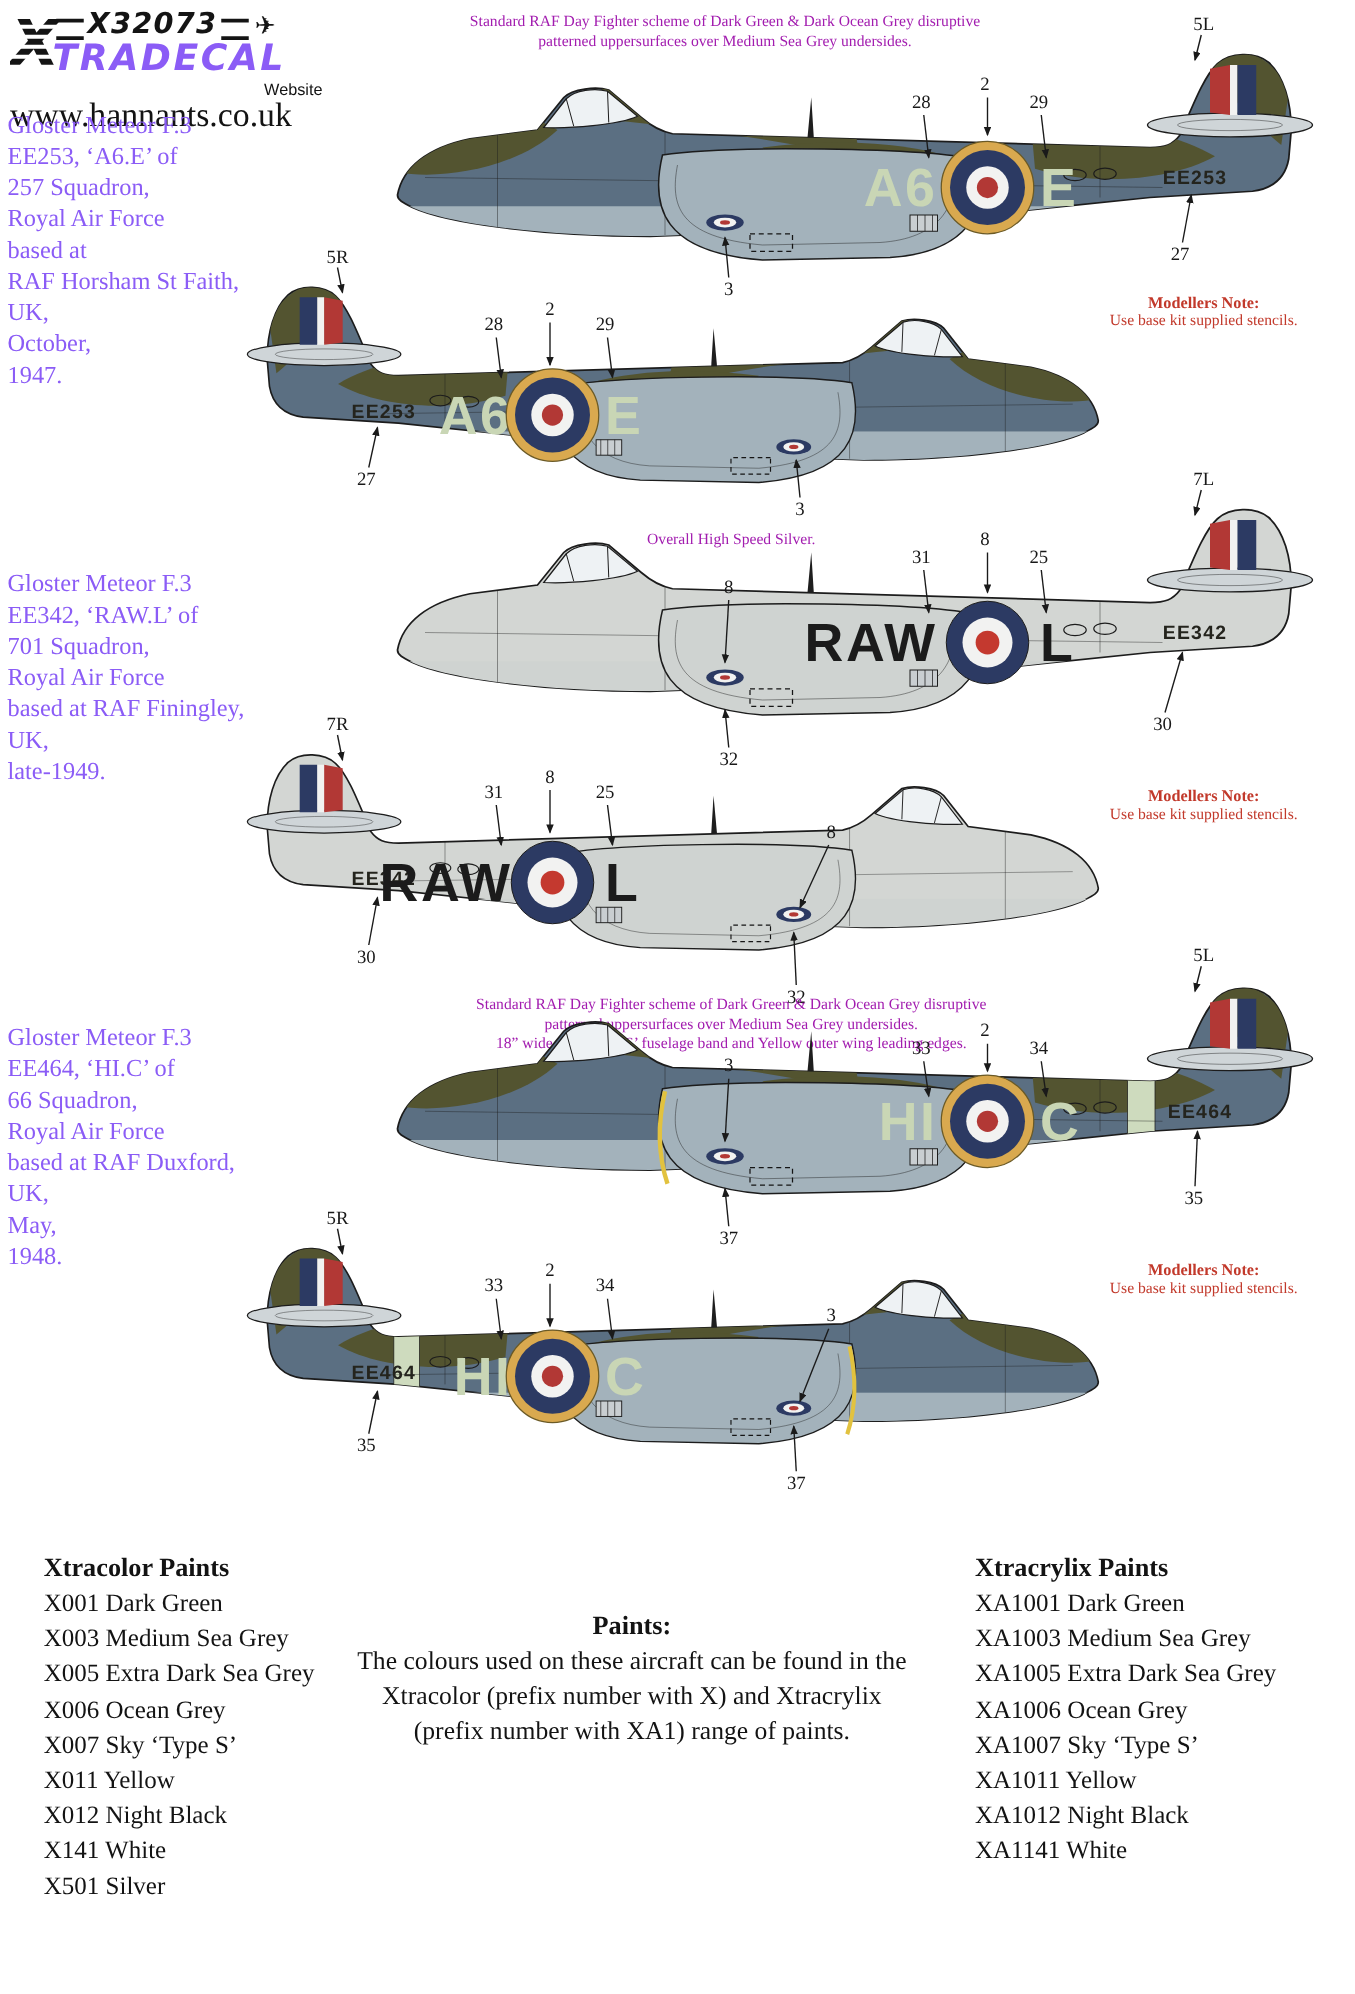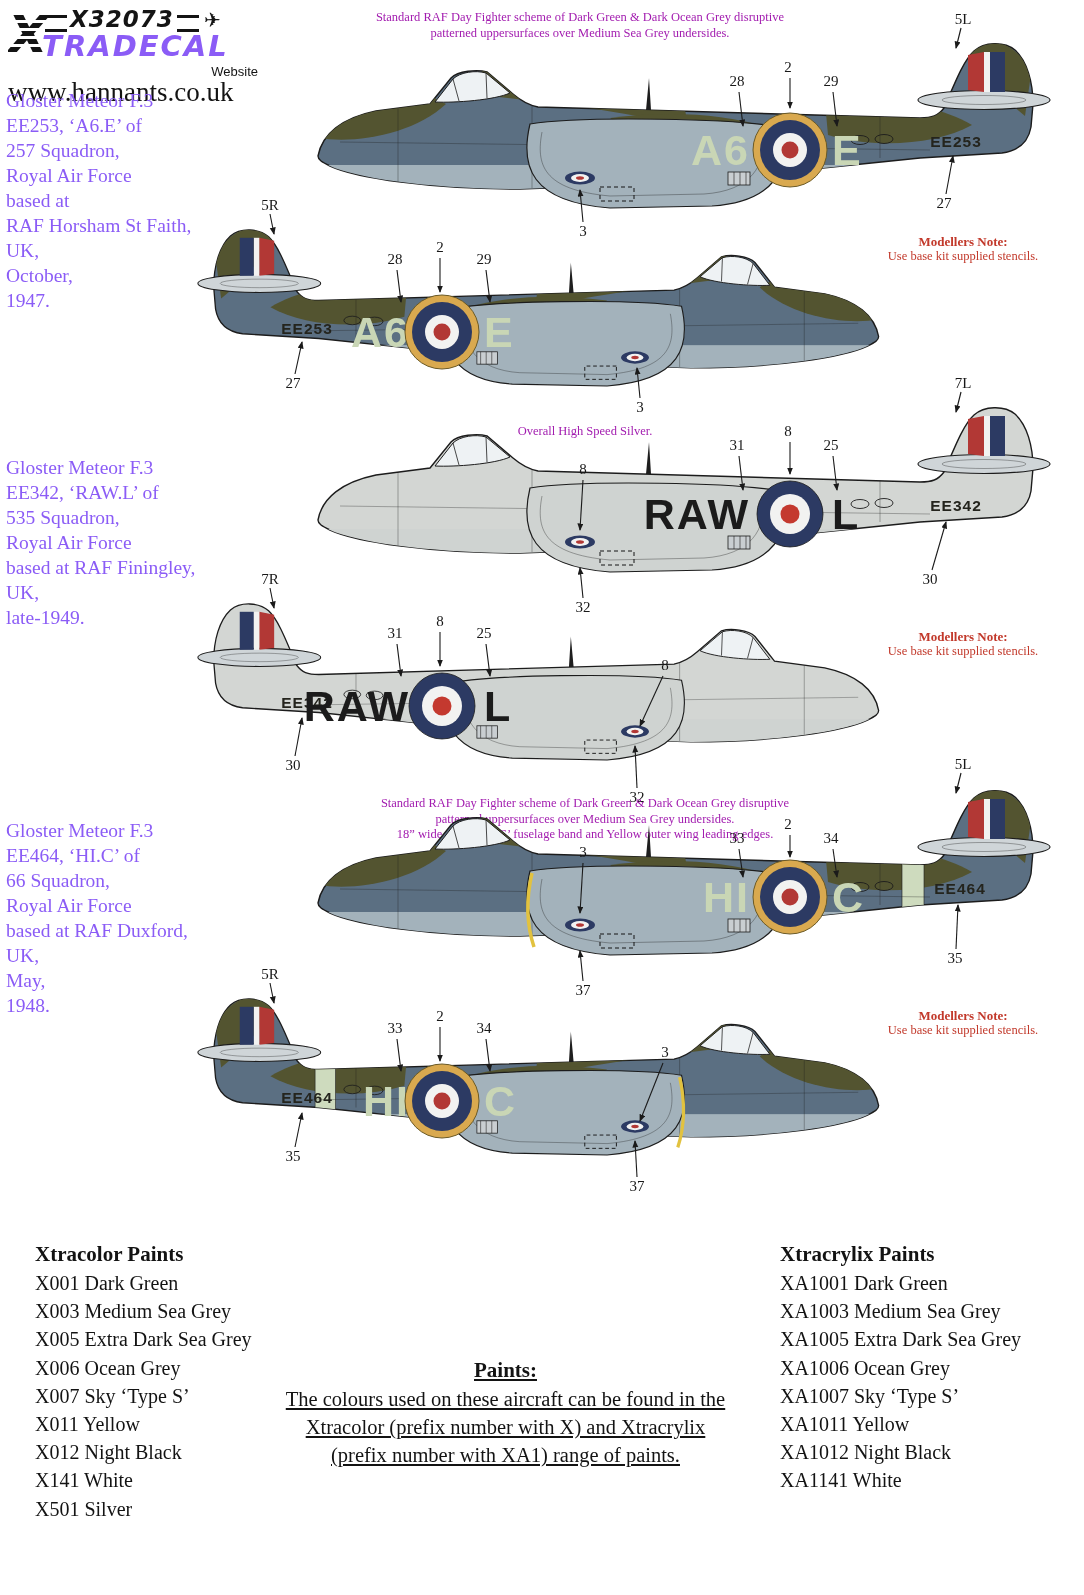--- a/index.html
+++ b/index.html
@@ -219,21 +219,21 @@
     </g>
   </svg>
 
   <div class="abs caption" style="left:380px;top:424px;width:410px;">
     <div>Overall High Speed Silver.</div>
   </div>
 
   <div class="abs info" style="left:6px;top:455px;width:275px;">
     <div>Gloster Meteor F.3</div>
     <div>EE342, ‘RAW.L’ of</div>
-    <div>535 Squadron,</div>
+    <div>701 Squadron,</div>
     <div>Royal Air Force</div>
     <div>based at RAF Finingley,</div>
     <div>UK,</div>
     <div>late-1949.</div>
   </div>
 
   <svg class="profile silver-scheme" style="left:280px;top:372px;" width="800" height="245" viewBox="0 0 800 245">
     <use href="#airframe"></use>
     <text class="code blackc" text-anchor="end" x="470" y="157">RAW</text>
     <use href="#rdl-d" x="510" y="142"></use>
@@ -414,21 +414,21 @@
     <div class="paints-item">X003 Medium Sea Grey</div>
     <div class="paints-item">X005 Extra Dark Sea Grey</div>
     <div class="paints-item">X006 Ocean Grey</div>
     <div class="paints-item">X007 Sky ‘Type S’</div>
     <div class="paints-item">X011 Yellow</div>
     <div class="paints-item">X012 Night Black</div>
     <div class="paints-item">X141 White</div>
     <div class="paints-item">X501 Silver</div>
   </div>
 
-  <div class="abs" id="paints-center" style="left:258px;top:1356px;width:495px;text-decoration:underline;">
+  <div class="abs" id="paints-center" style="left:258px;top:1286px;width:495px;">
     <div class="paints-title">Paints:</div>
     <div class="pline">The colours used on these aircraft can be found in the</div>
     <div class="pline">Xtracolor (prefix number with X) and Xtracrylix</div>
     <div class="pline">(prefix number with XA1) range of paints.</div>
   </div>
 
   <div class="abs" style="left:780px;top:1240px;width:300px;">
     <div class="paints-title">Xtracrylix Paints</div>
     <div class="paints-item">XA1001 Dark Green</div>
     <div class="paints-item">XA1003 Medium Sea Grey</div>

